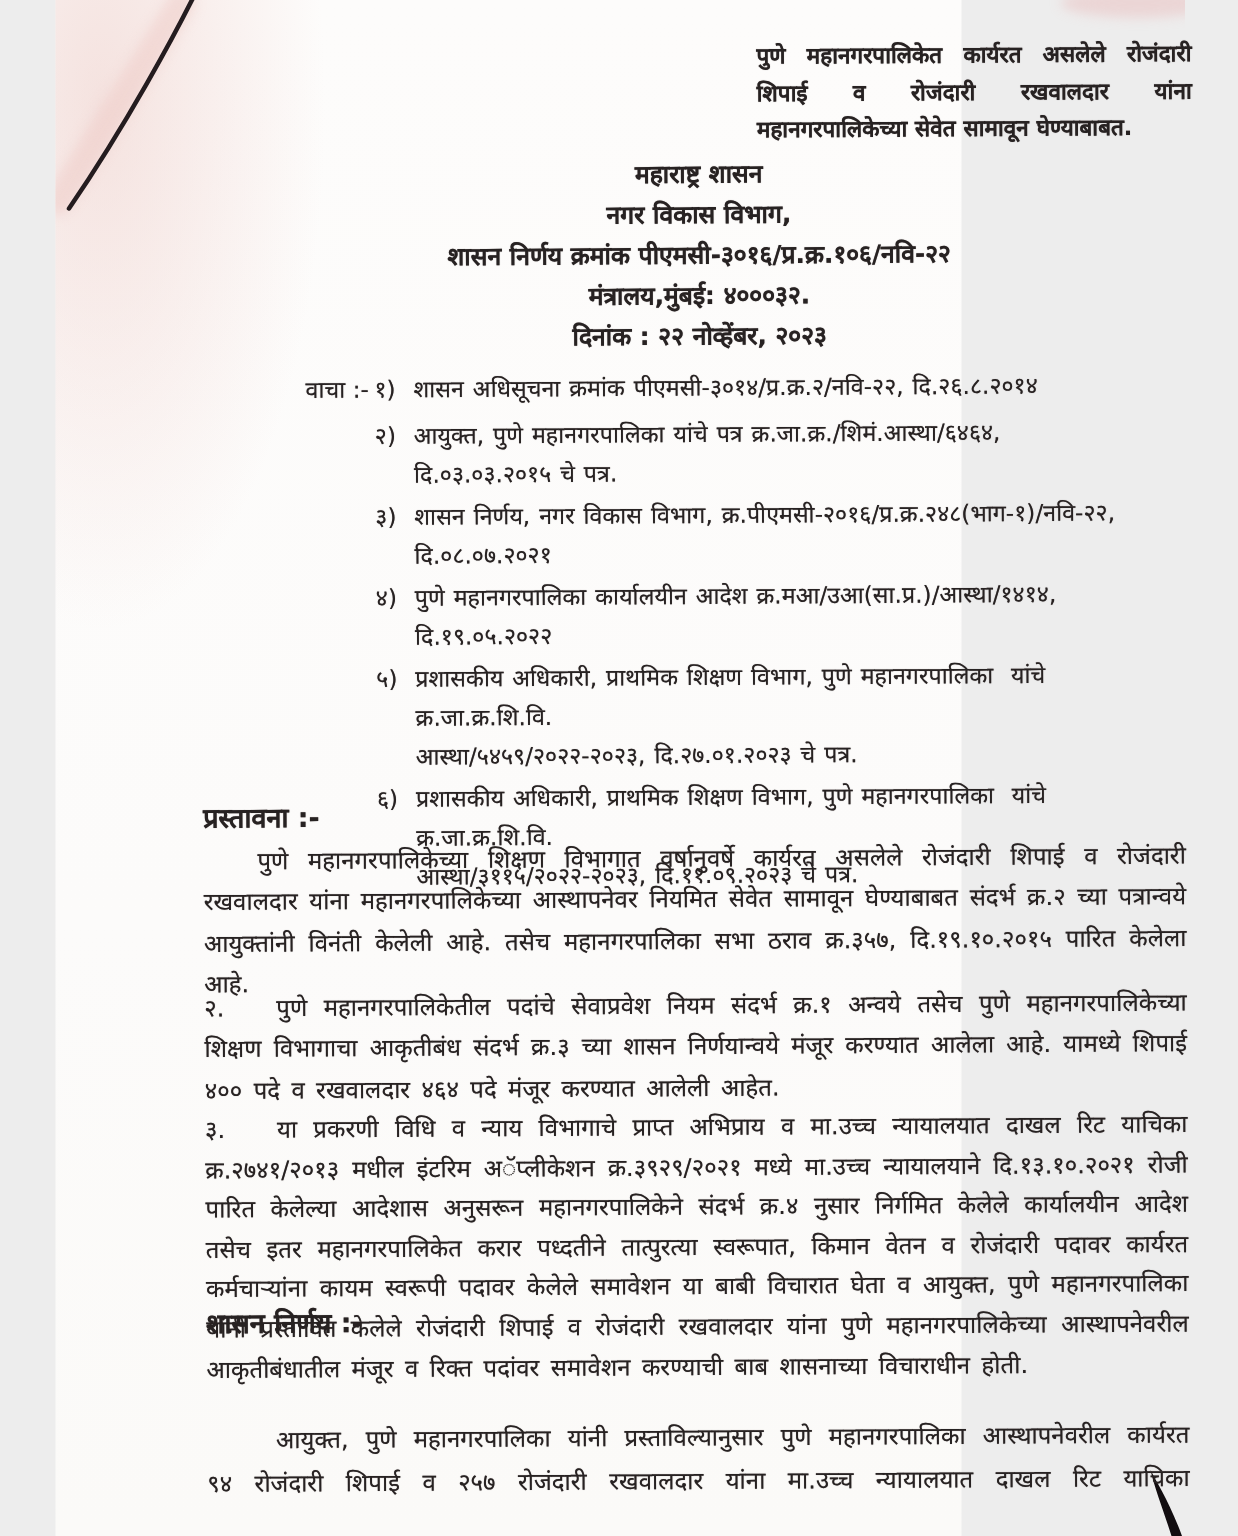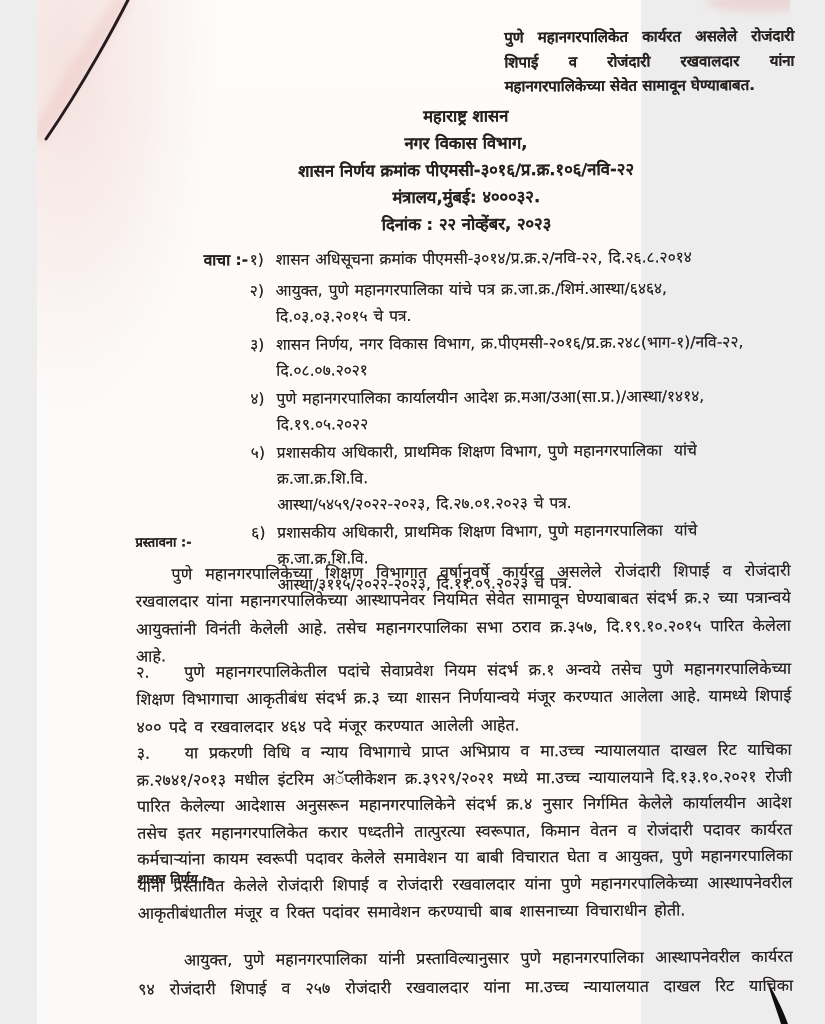--- a/index.html
+++ b/index.html
@@ -31,25 +31,25 @@
     text-align:justify;
   }
   .gov-header{
     position:absolute;left:111px;top:103px;width:640px;
     text-align:center;font-weight:700;
   }
   .gov-header .h-line{font-size:16.5px;line-height:27px;}
   .read-block{position:absolute;left:168px;top:246px;width:565px;font-size:15.5px;}
   .read-row{display:flex;align-items:flex-start;line-height:26px;margin-bottom:2px;}
   .read-row.first{margin-bottom:5px;}
-  .read-labelcell{width:46px;flex:none;font-weight:700;}
+  .read-labelcell{width:46px;flex:none;font-weight:400;}
   .read-num{width:26px;flex:none;}
   .read-text{flex:1;white-space:pre-wrap;word-spacing:1px;}
   .sec-heading{
-    position:absolute;left:98px;font-weight:700;font-size:13px;
+    position:absolute;left:98px;font-weight:700;font-size:18px;
   }
   .para{
     position:absolute;left:98px;width:655px;
     font-size:16px;text-align:justify;word-spacing:2.5px;
   }
   .pnum{display:inline-block;width:48px;}
   .indent1{text-indent:36px;}
   .stretch{text-align-last:justify;word-spacing:5px;}
 </style>
 </head>

